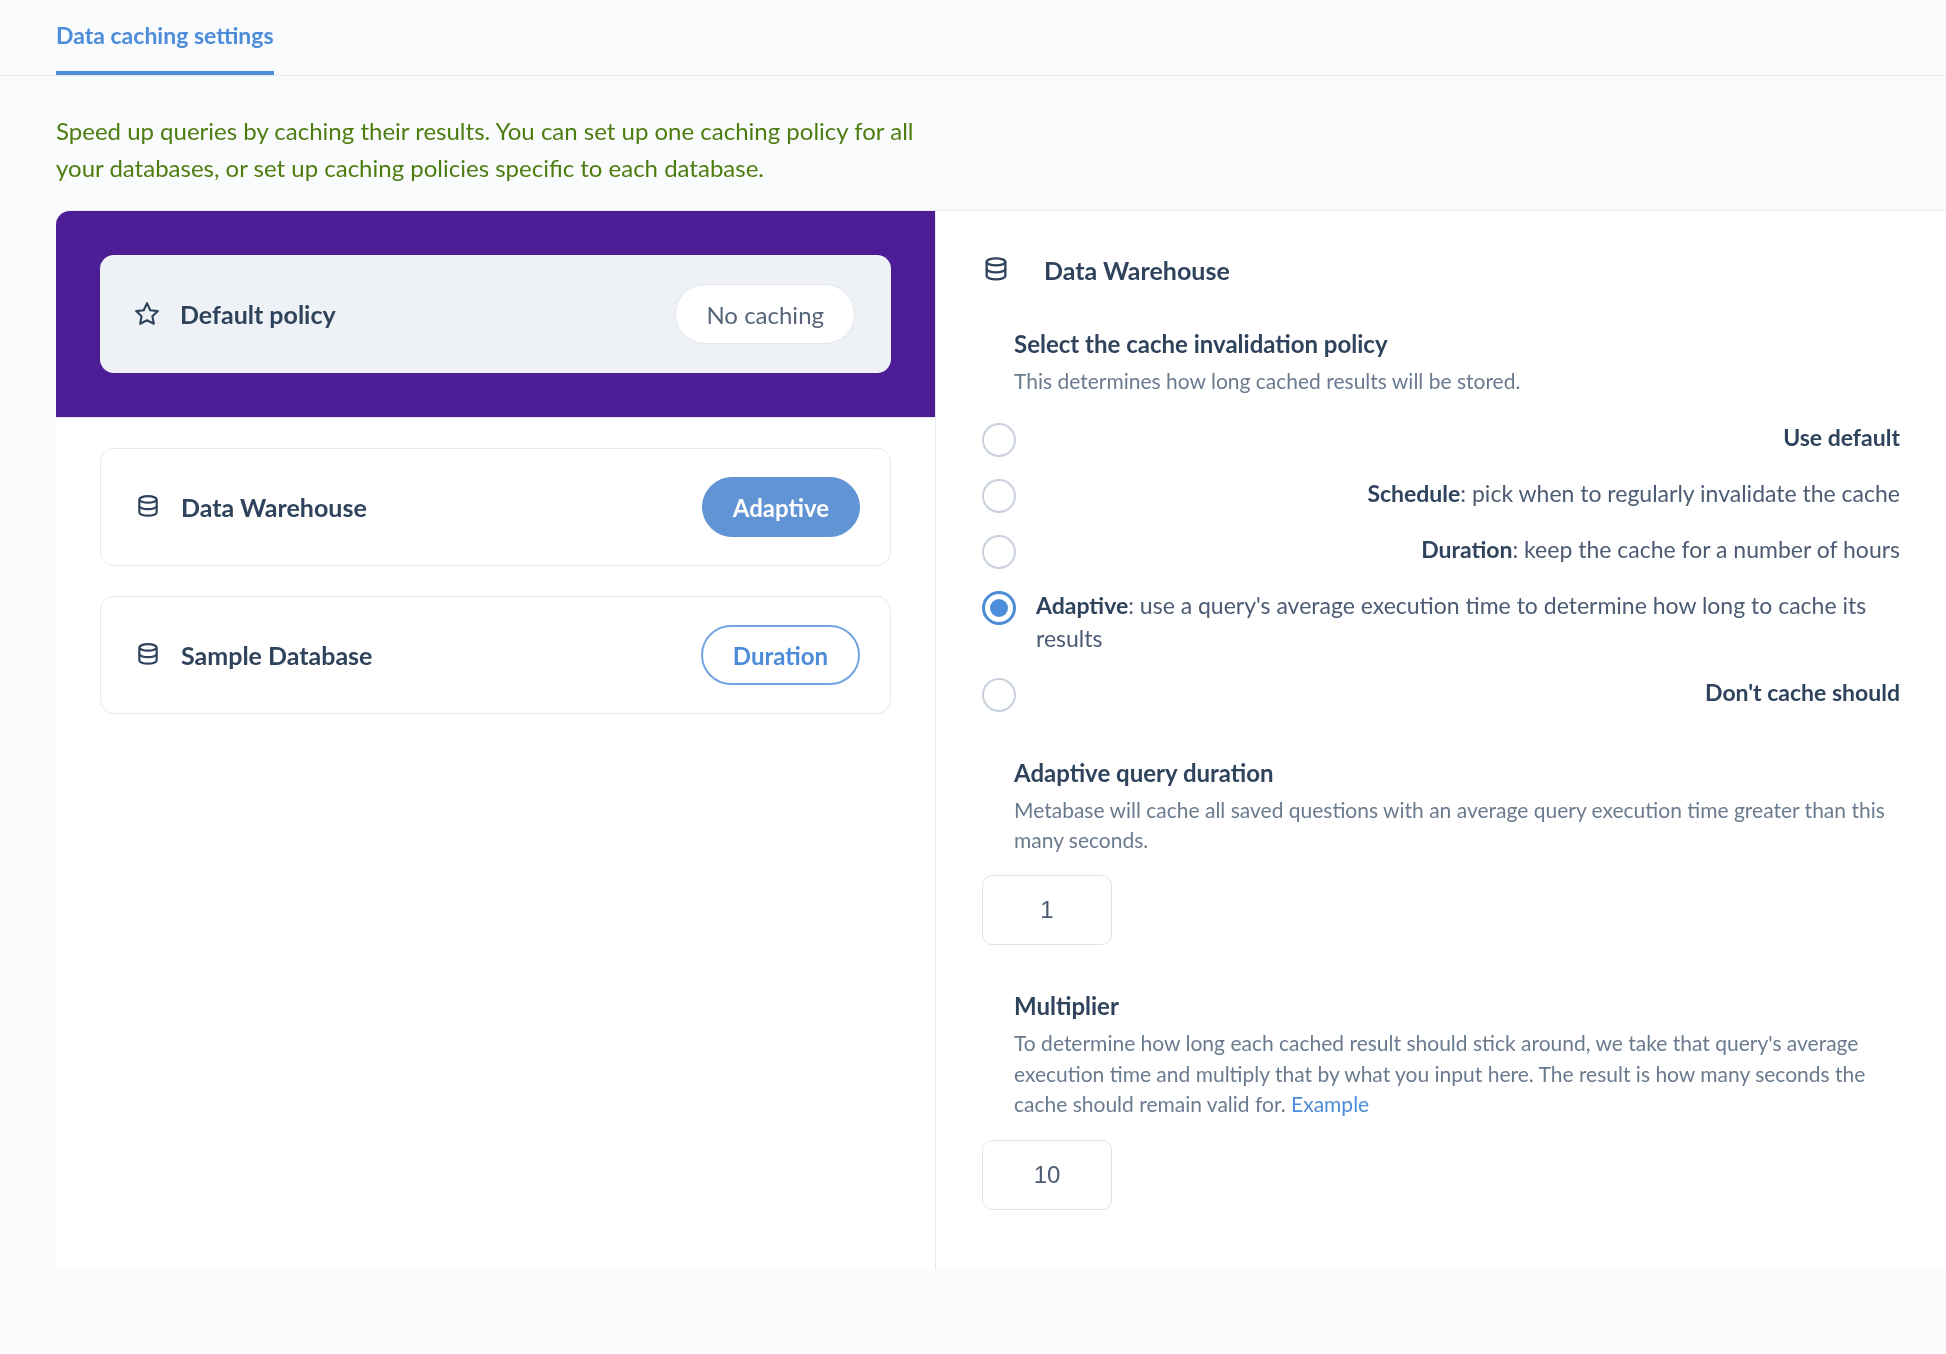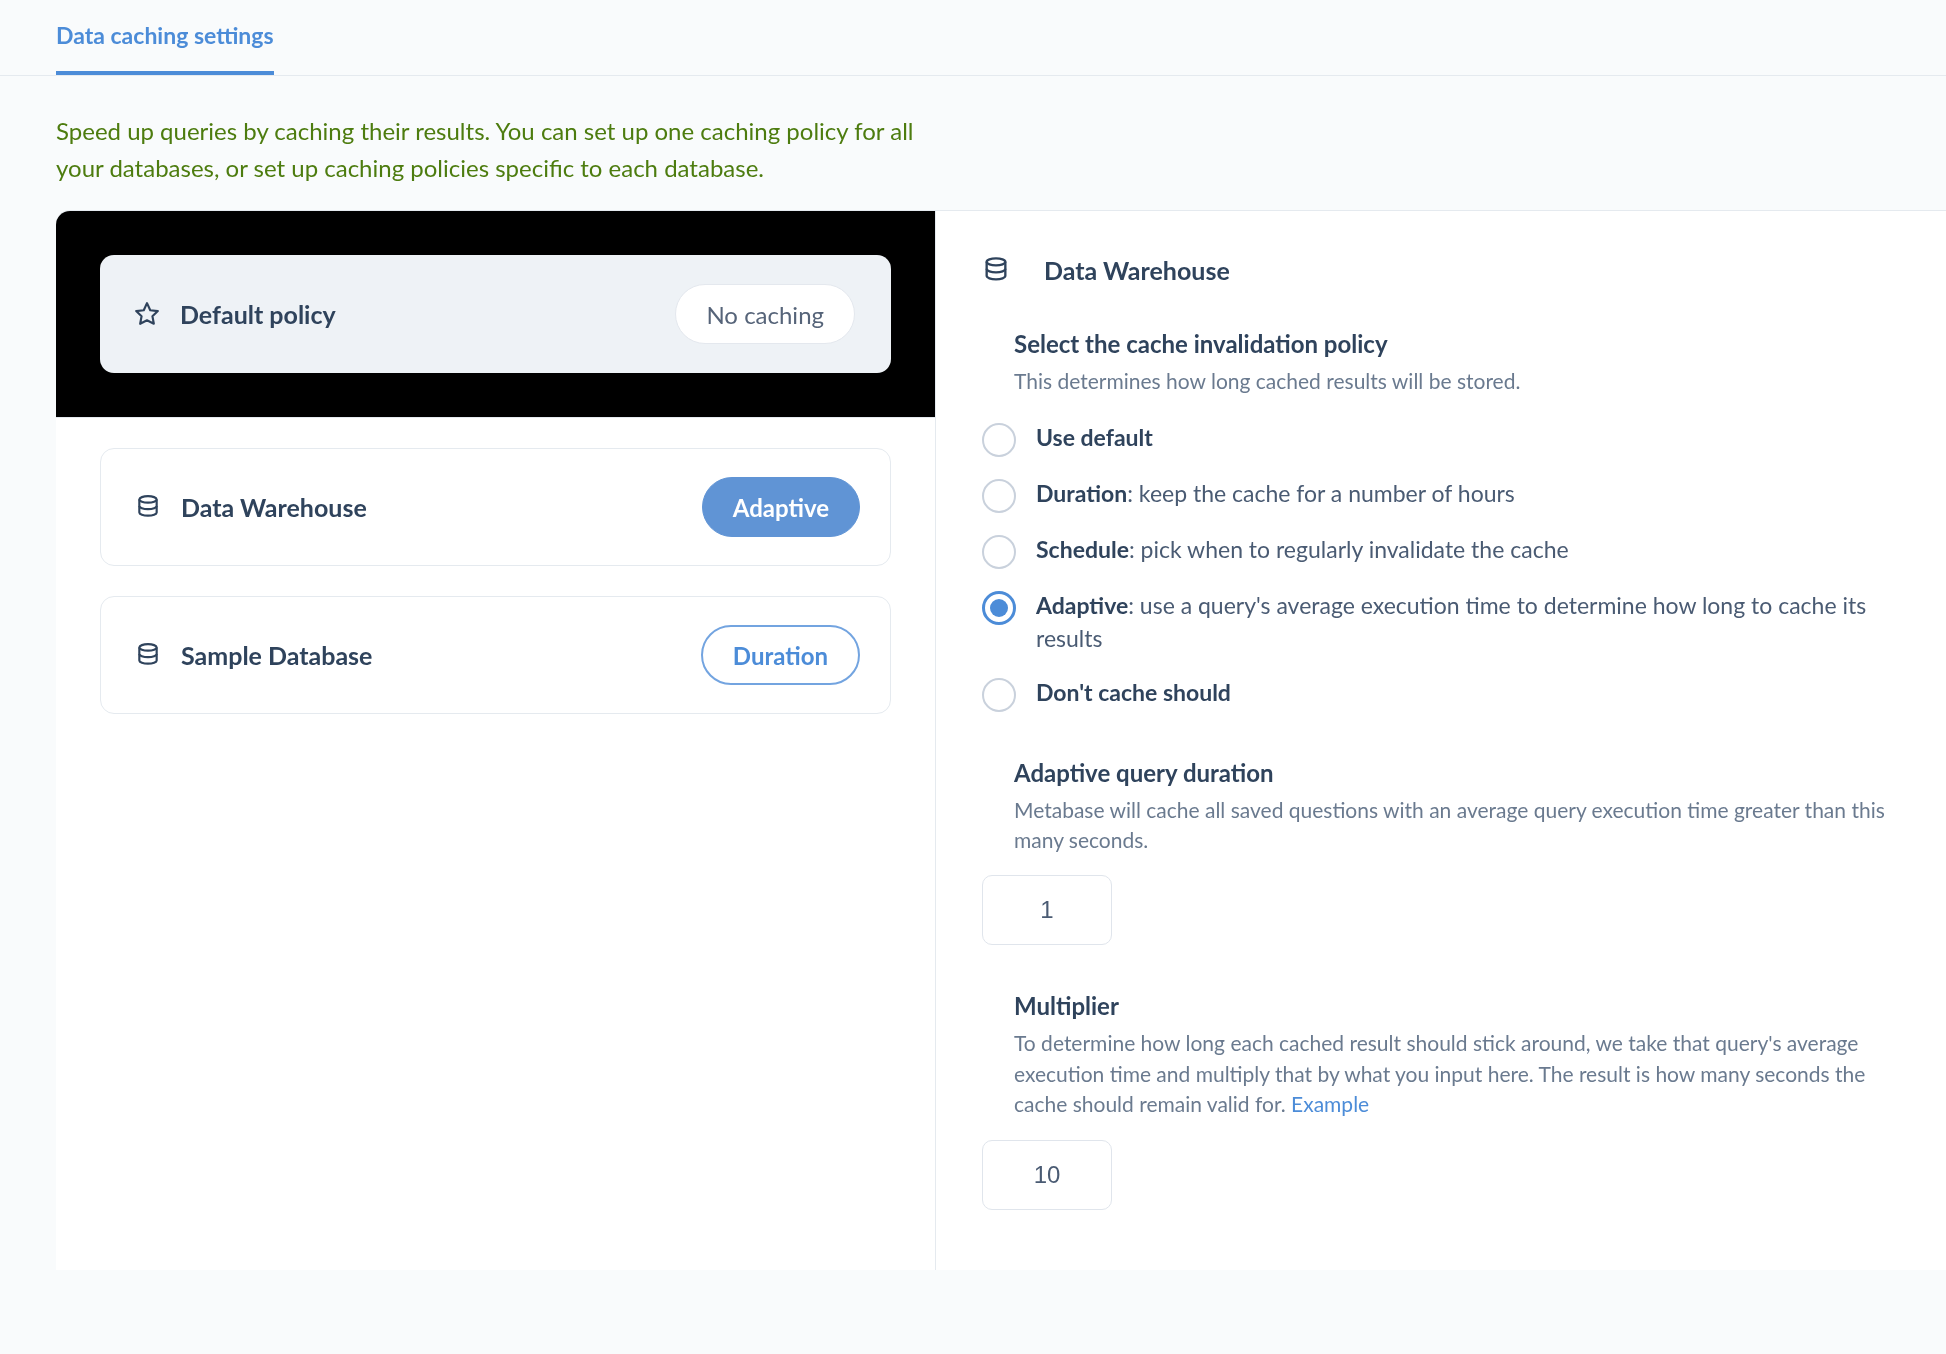--- a/index.html
+++ b/index.html
@@ -43,21 +43,21 @@
   .policy-list {
     width: 880px;
     flex: 0 0 880px;
     border-right: 1px solid #e5eaef;
     border-top-left-radius: 14px;
     overflow: hidden;
   }
   .default-block {
     padding: 44px 44px 44px 44px;
     border-bottom: 1px solid #e5eaef;
-    background: #000000;
+    background: #4c1d95;
   }
   .default-card {
     background: #eef2f6;
     border-radius: 14px;
     height: 118px;
     display: flex;
     align-items: center;
     justify-content: space-between;
     padding: 0 36px 0 34px;
   }
@@ -139,20 +139,21 @@
     margin-top: 24px;
     display: flex;
     flex-direction: column;
     gap: 20px;
   }
   .radio-row {
     display: flex;
     align-items: flex-start;
     gap: 20px;
     cursor: pointer;
+    justify-content: space-between;
   }
   .radio-outer {
     width: 34px;
     height: 34px;
     border: 2px solid #c9d1dc;
     border-radius: 50%;
     flex: 0 0 34px;
     margin-top: 2px;
     position: relative;
   }
@@ -264,25 +265,25 @@
       <div class="section-title">Select the cache invalidation policy</div>
       <div class="section-sub">This determines how long cached results will be stored.</div>
 
       <div class="radio-list">
         <div class="radio-row">
           <div class="radio-outer"></div>
           <div class="radio-label"><b>Use default</b><span></span></div>
         </div>
         <div class="radio-row">
           <div class="radio-outer"></div>
+          <div class="radio-label"><b>Schedule</b><span>: pick when to regularly invalidate the cache</span></div>
+        </div>
+        <div class="radio-row">
+          <div class="radio-outer"></div>
           <div class="radio-label"><b>Duration</b><span>: keep the cache for a number of hours</span></div>
-        </div>
-        <div class="radio-row">
-          <div class="radio-outer"></div>
-          <div class="radio-label"><b>Schedule</b><span>: pick when to regularly invalidate the cache</span></div>
         </div>
         <div class="radio-row">
           <div class="radio-outer checked"></div>
           <div class="radio-label"><b>Adaptive</b><span>: use a query's average execution time to determine how long to cache its results</span></div>
         </div>
         <div class="radio-row">
           <div class="radio-outer"></div>
           <div class="radio-label"><b>Don't cache should</b><span></span></div>
         </div>
       </div>

